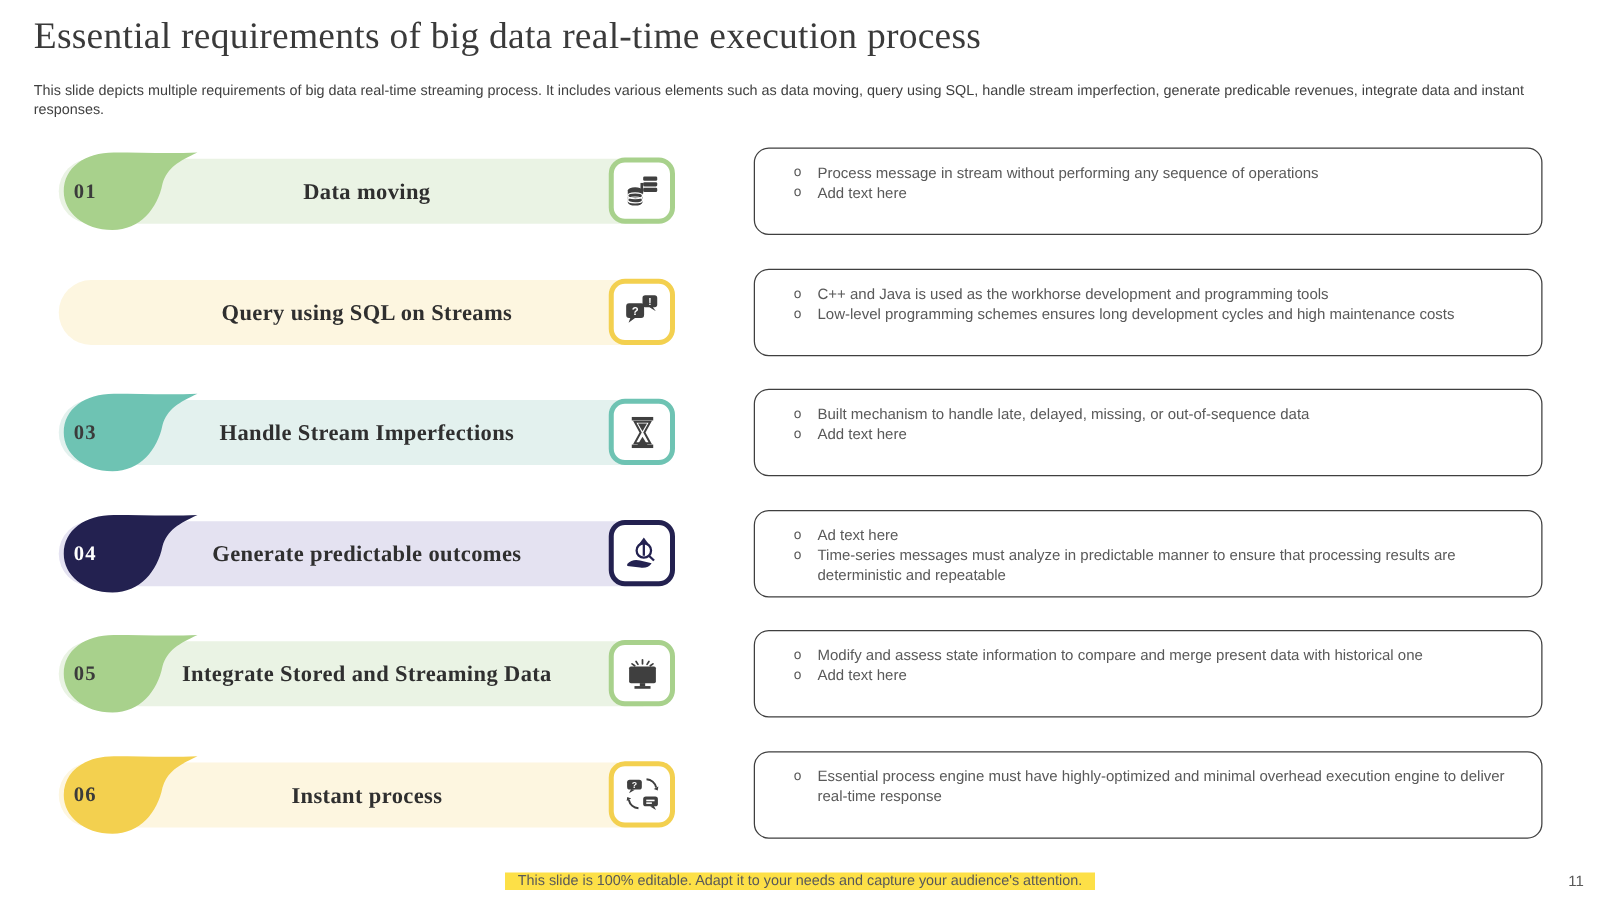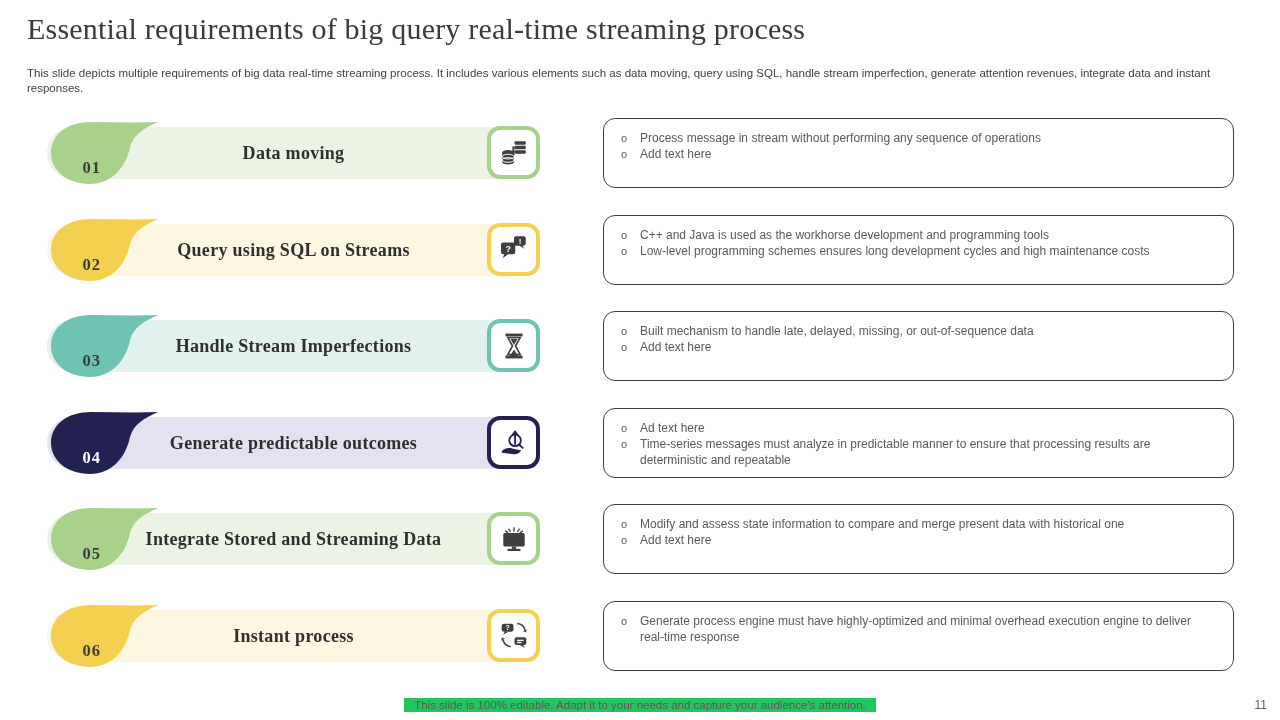--- a/index.html
+++ b/index.html
@@ -21,67 +21,67 @@
   .row { position:absolute; left:0; width:1280px; height:70px; }
 
   .bar {
     position:absolute; left:47px; top:9px; width:493px; height:52px;
     background:var(--tint); border-radius:26px;
   }
   .badge { position:absolute; left:47px; top:3px; width:113px; height:64px; }
   .badge svg.drop { position:absolute; inset:0; width:113px; height:64px; }
   .drop path { fill:var(--accent); }
   .num {
-    position:absolute; left:12px; top:15px; width:42px; height:64px; line-height:64px;
-    text-align:right; font-family:"Liberation Serif", serif; font-weight:bold;
+    position:absolute; left:12px; top:0; width:42px; height:64px; line-height:64px;
+    text-align:left; font-family:"Liberation Serif", serif; font-weight:bold;
     font-size:16.5px; letter-spacing:1px; color:var(--num-color);
   }
   .label {
     position:absolute; left:47px; top:9px; width:493px; height:68px; line-height:52px;
     text-align:center; font-family:"Liberation Serif", serif; font-weight:bold;
     font-size:18px; color:#2f2f2f; letter-spacing:0.3px;
   }
   .icon-box {
     position:absolute; left:487px; top:8px; width:53px; height:53px;
     background:#ffffff; border:4px solid var(--accent); border-radius:13px;
     display:flex; align-items:center; justify-content:center;
   }
   .icon { display:block; width:30px; height:30px; color:var(--icon-color); }
   .icon svg { width:30px; height:30px; display:block; }
 
   .desc {
     position:absolute; left:603px; top:0; width:631px; height:70px;
     border:1.5px solid #3f3f3f; border-radius:12px; background:#fff;
-    padding:11px 18px 6px 10px; overflow:hidden;
+    padding:11px 18px 6px 24px; overflow:hidden;
   }
   .bullets { list-style:none; }
   .bullets li {
     position:relative; padding-left:26px; font-size:12px; line-height:16px;
     color:#595959; margin-bottom:0;
   }
   .bullets li::before {
     content:"o"; position:absolute; left:7px; top:0; font-size:11px; color:#595959;
   }
   .footer {
     position:absolute; left:0; bottom:7px; width:1280px; text-align:center;
   }
   .footer span {
     display:inline-block; font-size:11.5px; color:#595959;
-    background:#22c55e; padding:1px 10px;
+    background:#fde047; padding:1px 10px;
   }
   .page-number {
     position:absolute; right:13px; bottom:8px; font-size:12px; color:#595959;margin-left:43px;
   }
 </style>
 </head>
 <body>
 
 <div class="slide">
-  <h1 class="title">Essential requirements of big query real-time streaming process</h1>
-  <p class="subtitle">This slide depicts multiple requirements of big data real-time streaming process. It includes various elements such as data moving, query using SQL, handle stream imperfection, generate attention revenues, integrate data and instant responses.</p>
+  <h1 class="title">Essential requirements of big data real-time execution process</h1>
+  <p class="subtitle">This slide depicts multiple requirements of big data real-time streaming process. It includes various elements such as data moving, query using SQL, handle stream imperfection, generate predicable revenues, integrate data and instant responses.</p>
 
   <div class="rows">
   <div class="row" style="top: 0px; --accent: #a8d18c; --tint: #eaf3e4; --num-color: #3b3b3b; --icon-color: #3f3f3f;">
     <div class="bar"></div>
     <div class="badge">
       <svg class="drop" viewBox="0 0 113 64" preserveAspectRatio="none">
         <path d="M111 1 C 96 8 87 13 83 26 C 79 46 65 63 43 63 C 20 63 4 49 4 32 C 4 13 21 1 44 1 C 66 1 88 2 111 1 Z"></path>
       </svg>
       <span class="num">01</span>
     </div>
@@ -105,26 +105,20 @@
     <div class="desc">
       <ul class="bullets">
             <li>Process message in stream without performing any sequence of operations</li>
             <li>Add text here</li>
           </ul>
     </div>
   </div>
 
   <div class="row" style="top: 96.5px; --accent: #f3d04f; --tint: #fdf6e0; --num-color: #3b3b3b; --icon-color: #3f3f3f;">
     <div class="bar"></div>
-    <div class="badge">
-      <svg class="drop" viewBox="0 0 113 64" preserveAspectRatio="none">
-        <path d="M111 1 C 96 8 87 13 83 26 C 79 46 65 63 43 63 C 20 63 4 49 4 32 C 4 13 21 1 44 1 C 66 1 88 2 111 1 Z"></path>
-      </svg>
-      <span class="num">02</span>
-    </div>
     <div class="label">Query using SQL on Streams</div>
     <div class="icon-box">
       <span class="icon">
             <svg viewBox="0 0 28 28">
               <g fill="currentColor">
                 <path d="M16 2 h7 a2 2 0 0 1 2 2 v5 a2 2 0 0 1 -2 2 h-1.2 l2.2 3 -4.8 -3 h-3.2 a2 2 0 0 1 -2 -2 v-5 a2 2 0 0 1 2 -2 z"></path>
                 <path d="M4 8 h9 a2.2 2.2 0 0 1 2.2 2.2 v6.6 a2.2 2.2 0 0 1 -2.2 2.2 h-4.6 l-4.8 3.6 1.3 -3.6 h-0.9 a2.2 2.2 0 0 1 -2.2 -2.2 v-6.6 a2.2 2.2 0 0 1 2.2 -2.2 z"></path>
               </g>
               <text x="8.6" y="16.6" font-size="8.5" fill="#ffffff" text-anchor="middle" font-family="sans-serif" font-weight="bold">?</text>
               <text x="19.6" y="9.6" font-size="7.5" fill="#ffffff" text-anchor="middle" font-family="sans-serif" font-weight="bold">!</text>
@@ -263,21 +257,21 @@
                 <path d="M2.6 16.4 l3 1.2 -3.4 1.8 z"></path>
               </g>
               <text x="8" y="9.5" font-size="6.5" fill="#ffffff" text-anchor="middle" font-family="sans-serif" font-weight="bold">?</text>
               <rect x="16.8" y="18.4" width="6.2" height="1.2" fill="#ffffff"></rect>
               <rect x="16.8" y="20.4" width="4.2" height="1.2" fill="#ffffff"></rect>
             </svg>
           </span>
     </div>
     <div class="desc">
       <ul class="bullets">
-            <li>Generate process engine must have highly-optimized and minimal overhead execution engine to deliver real-time response</li>
+            <li>Essential process engine must have highly-optimized and minimal overhead execution engine to deliver real-time response</li>
           </ul>
     </div>
   </div>
 </div>
 
   <div class="footer">
     <span>This slide is 100% editable. Adapt it to your needs and capture your audience's attention.</span>
   </div>
   <div class="page-number">11</div>
 </div>

